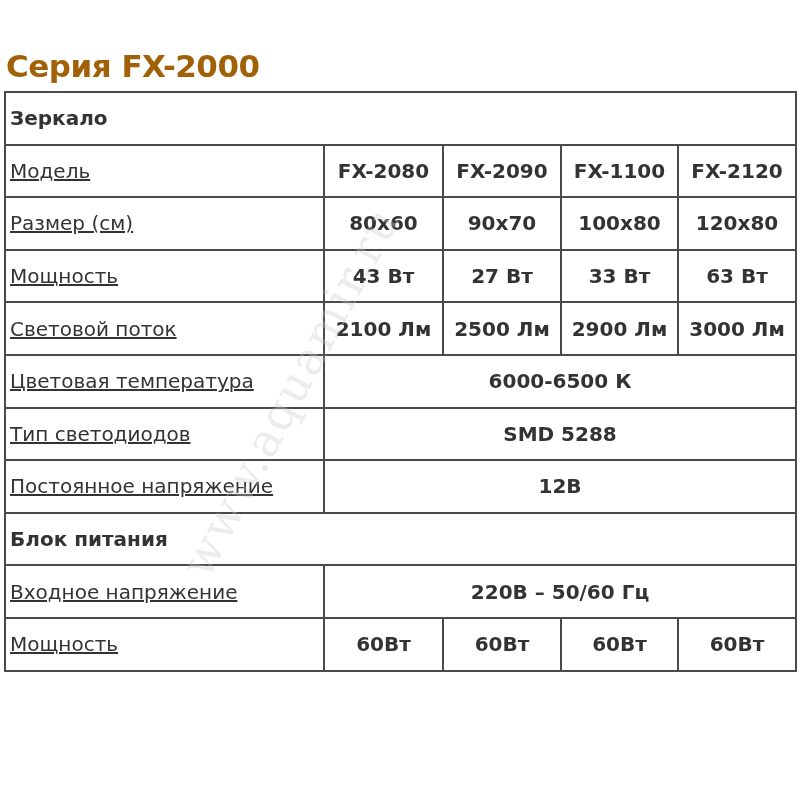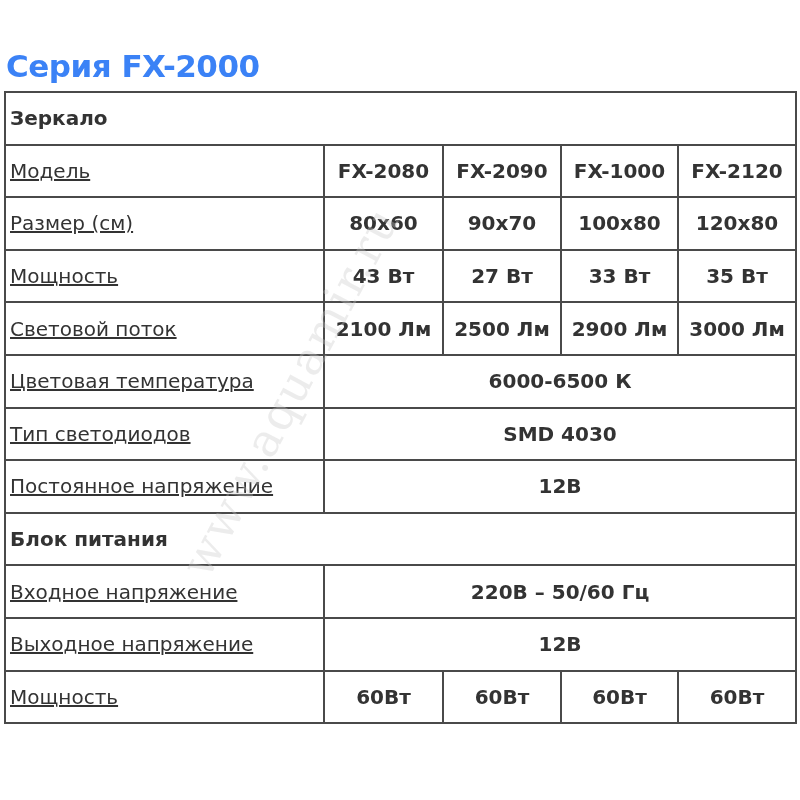--- a/index.html
+++ b/index.html
@@ -1,19 +1,19 @@
 <!DOCTYPE html>
 <html><head>
 <meta charset="utf-8">
 <style>
   html, body { margin: 0; padding: 0; background: #ffffff; }
   body { width: 800px; height: 800px; position: relative; overflow: hidden;
          font-family: "DejaVu Sans", "Liberation Sans", sans-serif; color: #2b2b2b; }
   .title { position: absolute; left: 6px; top: 46px; font-size: 31px; font-weight: bold;
-           letter-spacing: -0.5px; color: #3b82f6; line-height: 40px; }
+           letter-spacing: -0.5px; color: #a16207; line-height: 40px; }
   table.spec { position: absolute; left: 4px; top: 91px; width: 791px;
                border-collapse: collapse; table-layout: fixed; }
   table.spec td { border: 2px solid #4a4a4a; height: 42.6px; padding: 4px; font-size: 20px;
                   line-height: 22px; color: #333; white-space: nowrap; overflow: hidden; }
   td.label { padding-left: 12px; text-align: left; text-decoration: underline; }
   td.section { padding-left: 12px; font-weight: bold; color: #222; }
   td.val { text-align: center; font-size: 19px; font-weight: bold; }
   col.c0 { width: 319px; }
   col.c1 { width: 119px; }
   col.c2 { width: 118px; }
@@ -37,70 +37,66 @@
       <col class="c4">
     </colgroup>
   <tbody>
     <tr>
       <td colspan="5" class="section">Зеркало</td>
     </tr>
     <tr>
       <td class="label">Модель</td>
       <td class="val">FX-2080</td>
       <td class="val">FX-2090</td>
-      <td class="val">FX-1000</td>
+      <td class="val">FX-1100</td>
       <td class="val">FX-2120</td>
     </tr>
     <tr>
       <td class="label">Размер (см)</td>
       <td class="val">80x60</td>
       <td class="val">90x70</td>
       <td class="val">100x80</td>
       <td class="val">120x80</td>
     </tr>
 
     <tr>
       <td class="label">Мощность</td>
       <td class="val">43 Вт</td>
       <td class="val">27  Вт</td>
       <td class="val">33 Вт</td>
-      <td class="val">35 Вт</td>
+      <td class="val">63 Вт</td>
     </tr>
     <tr>
       <td class="label">Световой поток</td>
       <td class="val">2100 Лм</td>
       <td class="val">2500 Лм</td>
       <td class="val">2900 Лм</td>
       <td class="val">3000 Лм</td>
     </tr>
     <tr>
       <td class="label">Цветовая температура</td>
       <td colspan="4" class="val">6000-6500 К</td>
     </tr>
     <tr>
       <td class="label">Тип светодиодов</td>
-      <td colspan="4" class="val">SMD 4030</td>
+      <td colspan="4" class="val">SMD 5288</td>
     </tr>
     <tr>
       <td class="label">Постоянное напряжение</td>
       <td colspan="4" class="val">12В</td>
     </tr>
 
     <tr>
       <td colspan="5" class="section">Блок питания</td>
     </tr>
     <tr>
       <td class="label">Входное напряжение</td>
       <td colspan="4" class="val">220В – 50/60 Гц</td>
     </tr>
     <tr>
-      <td class="label">Выходное напряжение</td>
-      <td colspan="4" class="val">12В</td>
-    </tr>
-    <tr>
       <td class="label">Мощность</td>
       <td class="val">60Вт</td>
       <td class="val">60Вт</td>
       <td class="val">60Вт</td>
       <td class="val">60Вт</td>
     </tr>
   </tbody>
 </table>
 
 <div class="wm">www.aquamir.ru</div>

